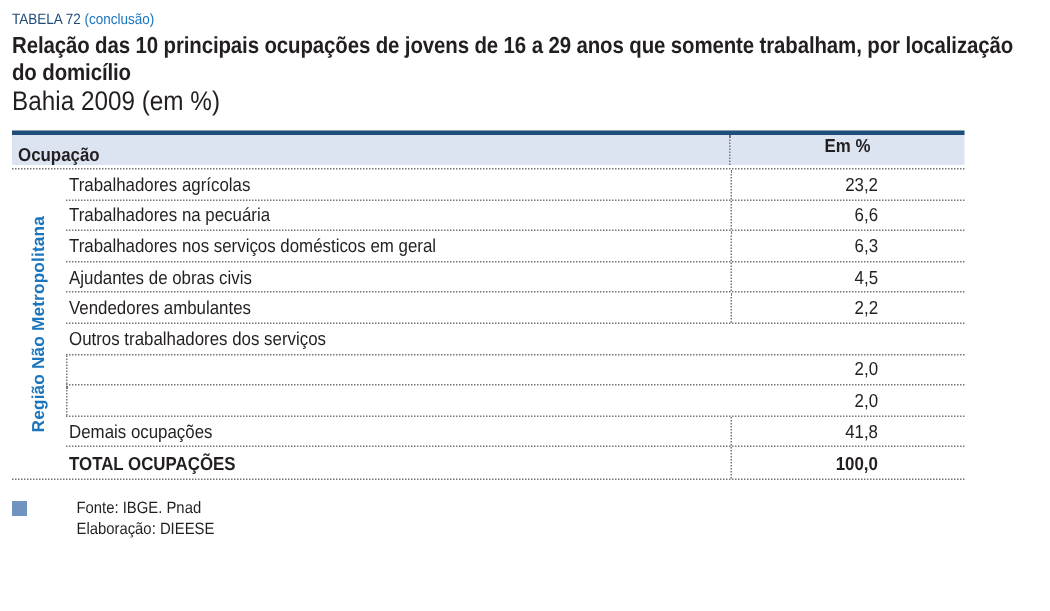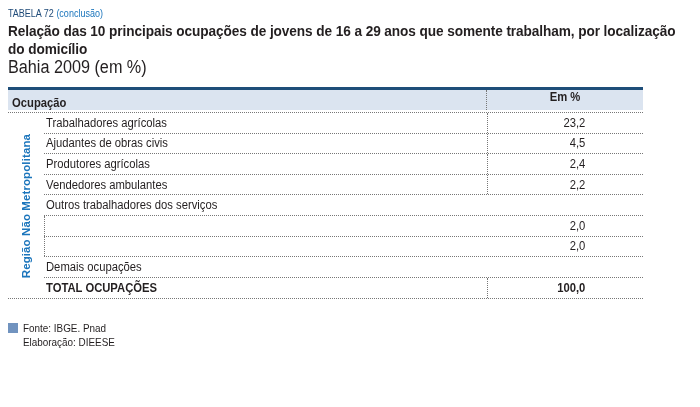--- a/index.html
+++ b/index.html
@@ -73,21 +73,21 @@
     overflow: visible;
   }
   .val {
     flex: 1; box-sizing: border-box;
     border-left: 1px dotted #777;
     padding-right: 58px;
     display: flex; align-items: center; justify-content: flex-end;
   }
   .row.total .occ, .row.total .val { font-weight: bold; text-align: right; }
 
-  .footer { display: flex; margin-top: 22px; font-size: 11px; line-height: 14px; }
+  .footer { display: flex; margin-top: 12px; font-size: 11px; line-height: 14px; gap: 28px; }
   .swatch { width: 10px; height: 10px; background: #7193bf; margin: 2px 5px 0 0; flex: none; }
 </style>
 </head>
 <body>
 
 <div class="page">
 
   <div class="title-block">
     <div class="tabela-line">
       <span class="cond">
@@ -117,36 +117,44 @@
         <div class="row">
           <div class="occ">
               <span class="cond">Trabalhadores agrícolas</span>
             </div>
           <div class="val">
               <span class="condR">23,2</span>
             </div>
         </div>
         <div class="row">
           <div class="occ">
+              <span class="cond">Trabalhadores na pecuária</span>
+            </div>
+          <div class="val">
+              <span class="condR">6,6</span>
+            </div>
+        </div>
+        <div class="row">
+          <div class="occ">
+              <span class="cond">Trabalhadores nos serviços domésticos em geral</span>
+            </div>
+          <div class="val">
+              <span class="condR">6,3</span>
+            </div>
+        </div>
+        <div class="row">
+          <div class="occ">
               <span class="cond">Ajudantes de obras civis</span>
             </div>
           <div class="val">
               <span class="condR">4,5</span>
             </div>
         </div>
         <div class="row">
           <div class="occ">
-              <span class="cond">Produtores agrícolas</span>
-            </div>
-          <div class="val">
-              <span class="condR">2,4</span>
-            </div>
-        </div>
-        <div class="row">
-          <div class="occ">
               <span class="cond">Vendedores ambulantes</span>
             </div>
           <div class="val">
               <span class="condR">2,2</span>
             </div>
         </div>
         <div class="row">
           <div class="occ">
               <span class="cond">Outros trabalhadores dos serviços</span>
             </div>
@@ -157,20 +165,23 @@
             </div>
         </div>
         <div class="row">
           <div class="val">
               <span class="condR">2,0</span>
             </div>
         </div>
         <div class="row">
           <div class="occ">
               <span class="cond">Demais ocupações</span>
+            </div>
+          <div class="val">
+              <span class="condR">41,8</span>
             </div>
         </div>
         <div class="row total">
           <div class="occ">
               <span class="cond">TOTAL OCUPAÇÕES</span>
             </div>
           <div class="val">
               <span class="condR">100,0</span>
             </div>
         </div>

